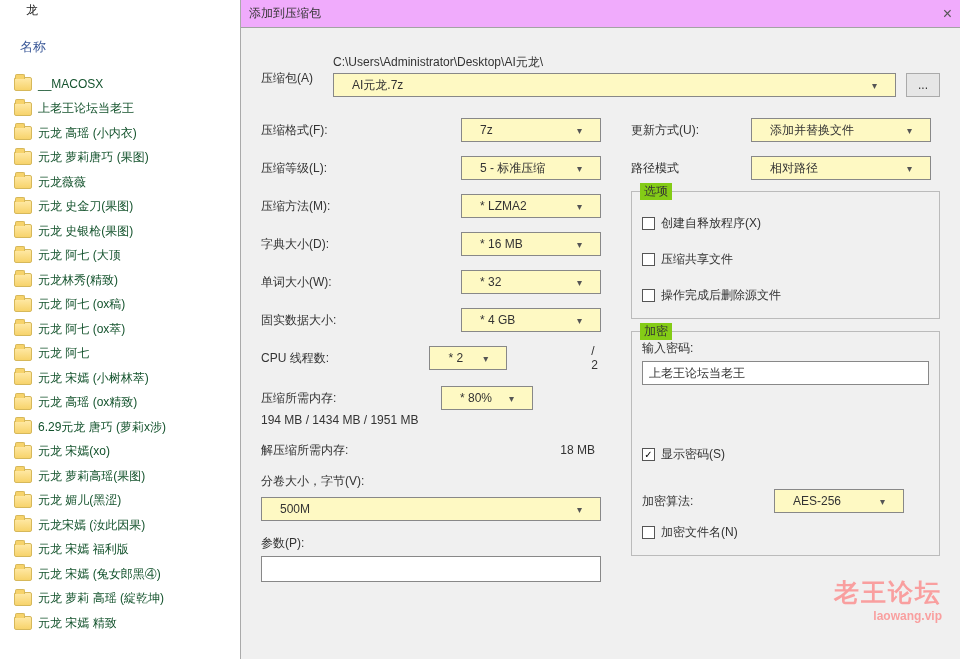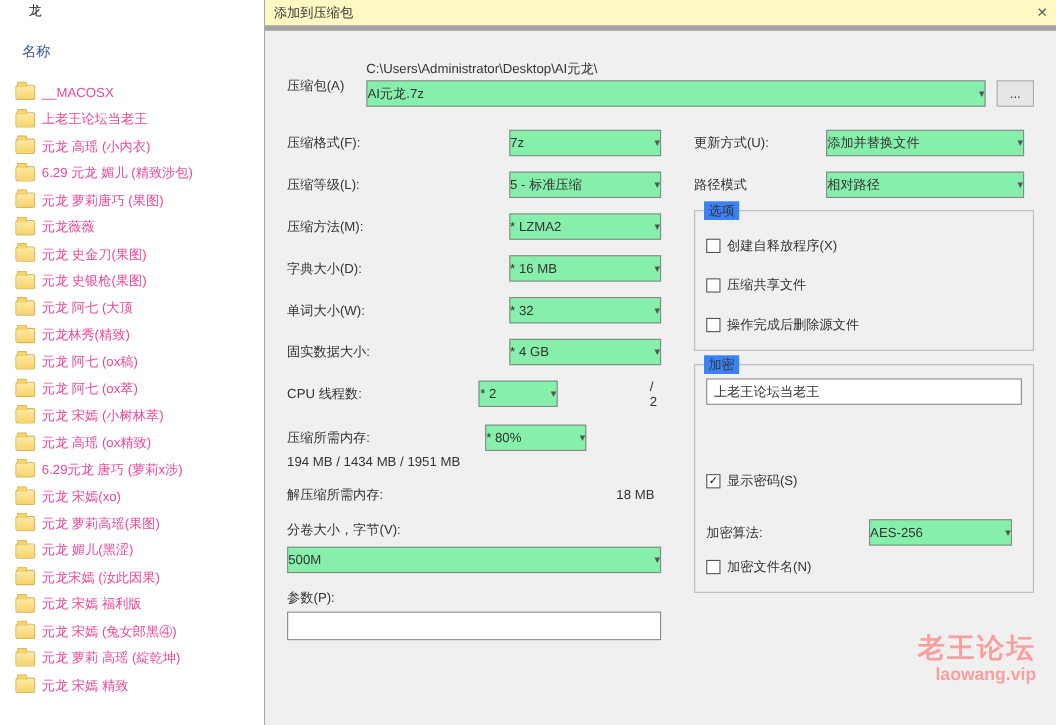--- a/index.html
+++ b/index.html
@@ -5,35 +5,35 @@
     * { box-sizing: border-box; margin: 0; padding: 0; font-family: "Microsoft YaHei", "Segoe UI", Tahoma, sans-serif; font-size: 12px; }
     body { background: #fff; color: #333; width: 960px; height: 659px; overflow: hidden; position: relative; }
 
     .explorer { position: absolute; left: 0; top: 0; width: 240px; height: 100%; background: #fff; }
     .explorer-header-text { position: absolute; left: 26px; top: 2px; font-size: 12px; color: #222; }
     .col-header { position: absolute; left: 20px; top: 38px; font-size: 13px; color: #3b5998; }
     .file-list { position: absolute; left: 14px; top: 72px; }
     .file-item { display: flex; align-items: center; height: 24.5px; }
     .folder-icon { width: 18px; height: 14px; background: linear-gradient(#ffe9a6,#f7d36b); border: 1px solid #d6b85a; border-radius: 2px; position: relative; margin-right: 6px; }
     .folder-icon::before { content:""; position:absolute; top:-4px; left:0; width:8px; height:4px; background:#f7d36b; border:1px solid #d6b85a; border-bottom:none; border-radius:2px 2px 0 0;}
-    .file-label { color: #ec4899; white-space: nowrap; text-align: center; }
+    .file-label { color: #14532d; white-space: nowrap; text-align: center; }
 
     .dialog { position: absolute; left: 240px; top: 0; right: 0; bottom: 0; background: #f0f0f0; border-left: 1px solid #aaa; }
-    .titlebar { height: 28px; background: #fef9c3; border-bottom: 5px solid #a3a3a3; display:flex; align-items:center; justify-content: space-between; padding: 0 8px; }
+    .titlebar { height: 28px; background: #f0abfc; border-bottom: 1px solid #a3a3a3; display:flex; align-items:center; justify-content: space-between; padding: 0 8px; }
     .titlebar-title { color:#333; }
     .close-x { font-size:16px; color:#555; cursor:pointer; }
 
     .content { position: relative; padding: 26px 20px 0 20px; }
 
     .path-row { display:flex; align-items:flex-start; }
     .path-row .lbl { width: 72px; padding-top: 16px; }
     .path-col { flex: 1; }
     .path-small { color:#333; margin-bottom:2px; }
     .path-input-row { display:flex; gap:10px; align-items:center; }
-    .combo { display:flex; align-items:center; justify-content:space-between; background:#86efac; border:1px solid #888; height:24px; padding:0 0; }
+    .combo { display:flex; align-items:center; justify-content:space-between; background:#fef9c3; border:1px solid #888; height:24px; padding:0 18px; }
     .combo .chev { font-size:10px; color:#555; margin-left:6px; }
     .archive-combo { flex:1; }
     .browse-btn { width:34px; height:24px; background:#e6e6e6; border:1px solid #aaa; text-align:center; line-height:22px; }
 
     .columns { display:flex; margin-top:14px; gap: 30px; }
     .left-col { width: 340px; }
     .right-col { flex:1; }
 
     .form-row { display:flex; align-items:center; height:38px;gap:36px; }
     .form-row .lbl { width: 180px; }
@@ -49,33 +49,33 @@
     .wide-combo { width: 340px; }
 
     .params-label { margin-top:14px; margin-bottom:4px; }
     .params-input { width:340px; height:26px; background:#fff; border:1px solid #888; }
 
     .right-row { display:flex; align-items:center; height:38px; }
     .right-row .lbl { width: 120px; }
     .right-row .ctl { flex:1; max-width: 180px; }
 
     .group { border:1px solid #bbb; margin-top:4px; padding: 8px 10px 10px 10px; position:relative; }
-    .group-title { position:absolute; top:-9px; left:8px; background:#3b82f6; padding:0 4px; }
+    .group-title { position:absolute; top:-9px; left:8px; background:#84cc16; padding:0 4px; }
     .chk-row { display:flex; align-items:center; height:26px; gap:6px;margin-top:10px; }
     .chk { width:13px; height:13px; border:1px solid #555; background:#fff; display:inline-flex; align-items:center; justify-content:center; font-size:10px; color:#000; }
 
     .enc-group { margin-top: 12px; }
     .pwd-input { width: 100%; height:24px; background:#fff; border:1px solid #888; padding:0 6px; display:flex; align-items:center; margin-top:4px; }
-    .enc-meth { display:flex; align-items:center; margin-top:22px; gap: 28px; }
+    .enc-meth { display:flex; align-items:center; margin-top:22px; gap: 12px; }
     .enc-meth .lbl { width:120px; }
     .enc-meth .ctl { width: 130px; }
 
     .watermark { position:absolute; right:18px; bottom:36px; text-align:right; color:#ff6a6a; opacity:0.6; pointer-events:none; }
     .watermark .l1 { font-size:25px; font-weight:bold; letter-spacing:2px; }
-    .watermark .l2 { font-size:16px; font-weight:bold; }
+    .watermark .l2 { font-size:12px; font-weight:bold; }
   </style>
 </head>
 <body>
 
 <div class="explorer">
   <div class="explorer-header-text">龙</div>
   <div class="col-header">名称</div>
   <div class="file-list" id="file-list">
       <div class="file-item">
         <span class="folder-icon"></span>
@@ -84,24 +84,20 @@
       <div class="file-item">
         <span class="folder-icon"></span>
         <span class="file-label">上老王论坛当老王</span>
       </div>
       <div class="file-item">
         <span class="folder-icon"></span>
         <span class="file-label">元龙 高瑶 (小内衣)</span>
       </div>
       <div class="file-item">
         <span class="folder-icon"></span>
-        <span class="file-label">6.29 元龙   媚儿 (精致涉包)</span>
-      </div>
-      <div class="file-item">
-        <span class="folder-icon"></span>
         <span class="file-label">元龙   萝莉唐巧 (果图)</span>
       </div>
       <div class="file-item">
         <span class="folder-icon"></span>
         <span class="file-label">元龙薇薇</span>
       </div>
       <div class="file-item">
         <span class="folder-icon"></span>
         <span class="file-label">元龙   史金刀(果图)</span>
       </div>
@@ -117,20 +113,24 @@
         <span class="folder-icon"></span>
         <span class="file-label">元龙林秀(精致)</span>
       </div>
       <div class="file-item">
         <span class="folder-icon"></span>
         <span class="file-label">元龙  阿七 (ox稿)</span>
       </div>
       <div class="file-item">
         <span class="folder-icon"></span>
         <span class="file-label">元龙  阿七 (ox萃)</span>
+      </div>
+      <div class="file-item">
+        <span class="folder-icon"></span>
+        <span class="file-label">元龙 阿七</span>
       </div>
       <div class="file-item">
         <span class="folder-icon"></span>
         <span class="file-label">元龙  宋嫣  (小树林萃)</span>
       </div>
       <div class="file-item">
         <span class="folder-icon"></span>
         <span class="file-label">元龙  高瑶 (ox精致)</span>
       </div>
       <div class="file-item">
@@ -308,20 +308,21 @@
             <span>压缩共享文件</span>
           </div>
           <div class="chk-row">
             <span class="chk"></span>
             <span>操作完成后删除源文件</span>
           </div>
         </div>
 
         <div class="group enc-group">
           <div class="group-title">加密</div>
+          <div>输入密码:</div>
           <div class="pwd-input">
             <span>上老王论坛当老王</span>
           </div>
 
           <div class="chk-row" style="margin-top:56px">
             <span class="chk">✓</span>
             <span>显示密码(S)</span>
           </div>
 
           <div class="enc-meth">

